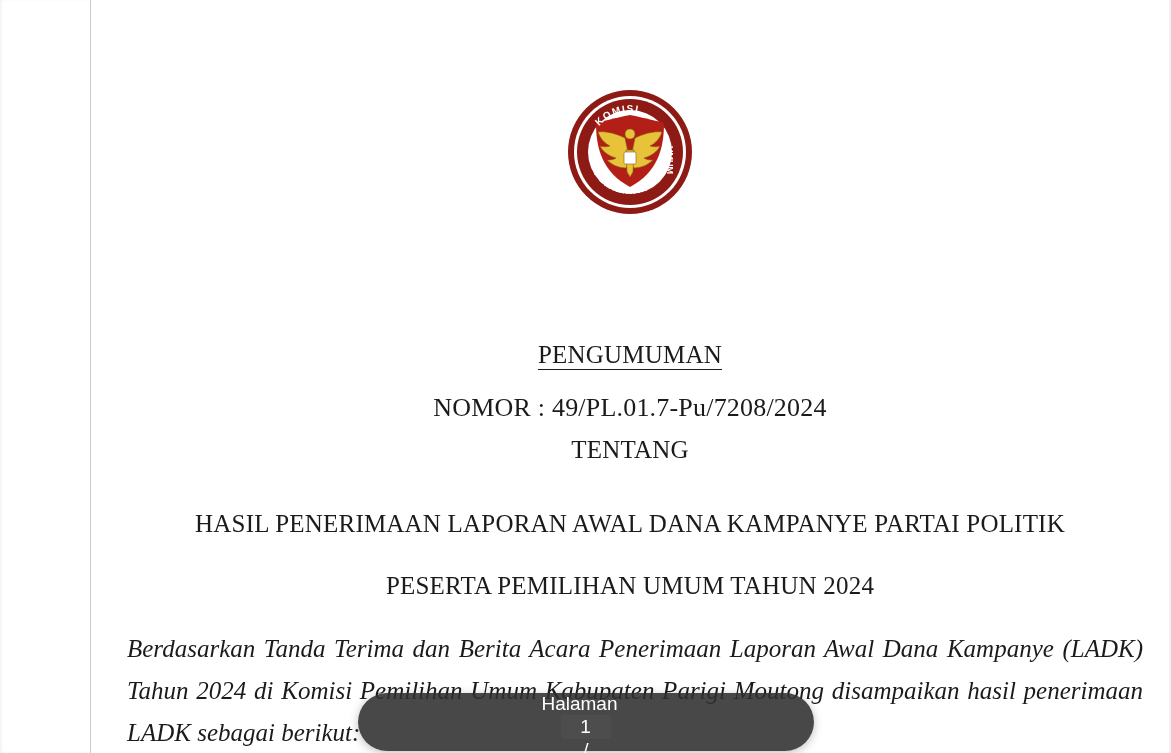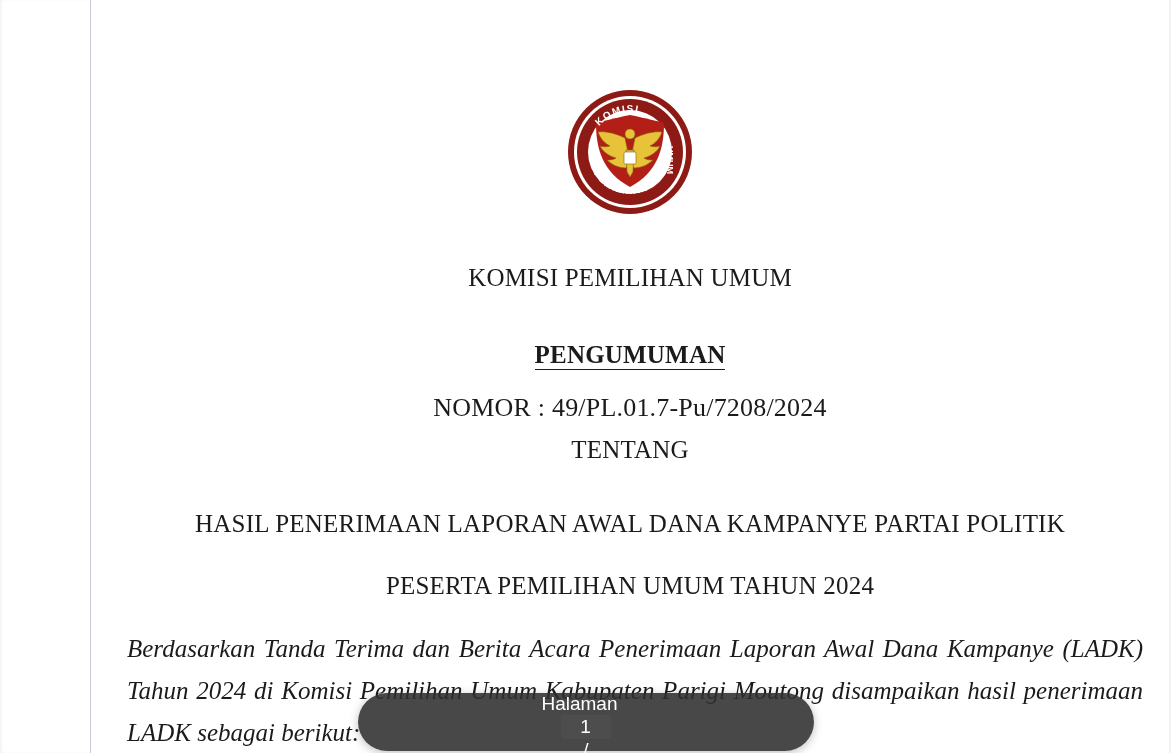--- a/index.html
+++ b/index.html
@@ -85,21 +85,20 @@
     top: 296px;
     font-size: 25px;
   }
   #doc-type {
     top: 341px;
     font-size: 25px;
   }
   #doc-type span {
     border-bottom: 1.5px solid #1b1b1b;
     padding-bottom: 1px;
-    font-weight: bold;
   }
   #doc-number {
     top: 393px;
     font-size: 26px;
   }
   #doc-about {
     top: 436px;
     font-size: 25px;
   }
   #doc-subject {
@@ -243,21 +242,20 @@
           <path id="arc-bottom" d="M 22 64 A 42 42 0 0 0 106 64" fill="none"></path>
           <text font-family="Liberation Sans, sans-serif" font-size="9.5" font-weight="bold" fill="#ffffff" letter-spacing="1.2">
             <textPath href="#arc-bottom" startOffset="17%">PEMILIHAN</textPath>
           </text>
 
           <text x="101" y="72" font-family="Liberation Sans, sans-serif" font-size="9" font-weight="bold" fill="#ffffff" transform="rotate(90 101 72)" text-anchor="middle">UMUM</text>
         </svg>
       </div>
     </div>
 
-    <div class="center-line" id="org-line-1">KOMISI PEMILIHAN UMUM</div>
 
     <div class="center-line" id="doc-type"><span>PENGUMUMAN</span></div>
 
     <div class="center-line" id="doc-number">NOMOR : 49/PL.01.7-Pu/7208/2024</div>
     <div class="center-line" id="doc-about">TENTANG</div>
     <div class="center-line" id="doc-subject">HASIL PENERIMAAN LAPORAN AWAL DANA KAMPANYE PARTAI POLITIK</div>
     <div class="center-line" id="doc-participant">PESERTA PEMILIHAN UMUM TAHUN 2024</div>
 
     <div id="body-paragraph">
       <p>Berdasarkan Tanda Terima dan Berita Acara Penerimaan Laporan Awal Dana Kampanye (LADK) Tahun 2024 di Komisi Pemilihan Umum Kabupaten Parigi Moutong disampaikan hasil penerimaan LADK sebagai berikut:</p>

